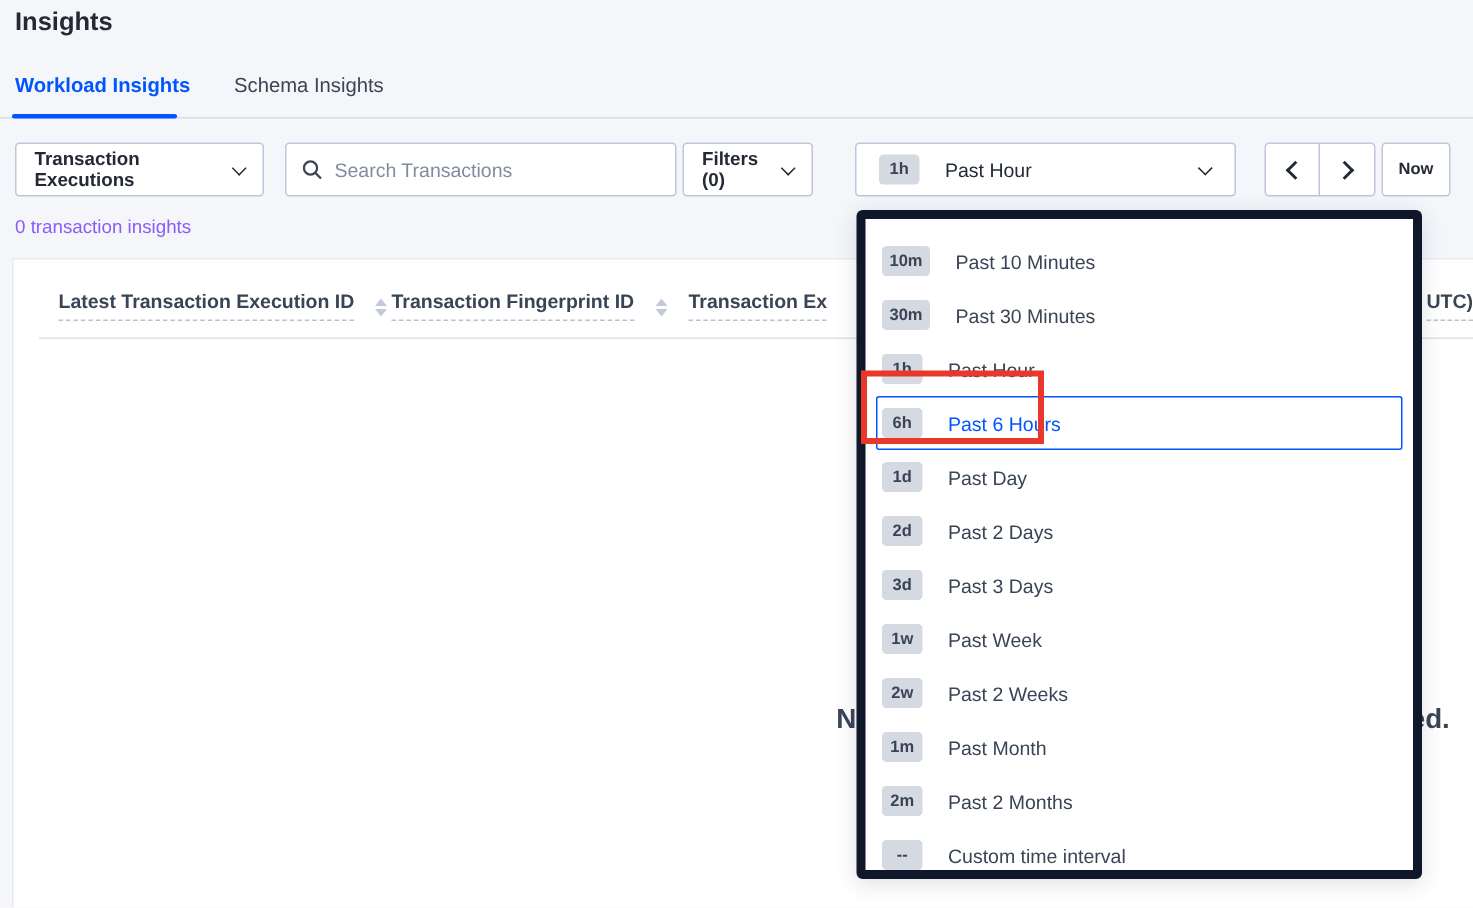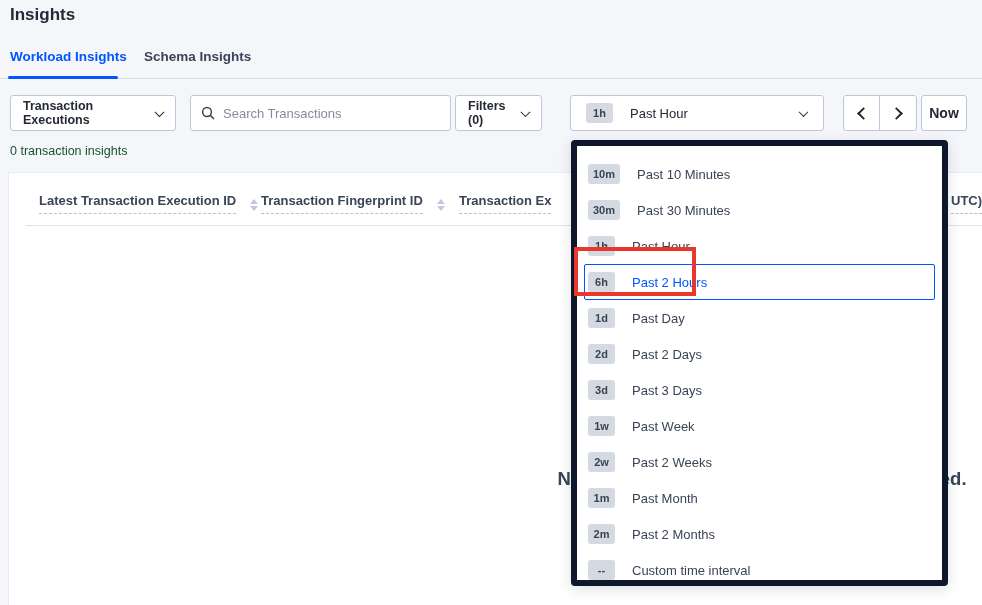--- a/index.html
+++ b/index.html
@@ -5,44 +5,44 @@
   * { margin:0; padding:0; box-sizing:border-box; }
   html,body { width:982px; height:605px; }
   body { font-family:"Liberation Sans", sans-serif; background:#f5f6fa; overflow:hidden; position:relative; color:#242a35; }
   .viewport { position:absolute; inset:0; width:982px; height:437px; }
 
   
   .page-title { position:absolute; left:10px; top:5px; font-size:17px; font-weight:700; color:#242a35; }
   .tabbar { position:absolute; left:0; top:45px; width:982px; height:34px; border-bottom:1px solid #d9dbe8; }
   .tab { position:absolute; top:4px; font-size:13.5px; color:#394455; cursor:pointer; }
   .tab.workload { left:10px; color:#0055ff; font-weight:700; }
-  .tab.schema { left:144px;font-weight:bold; }
+  .tab.schema { left:156px; }
   .tab-underline { position:absolute; left:8px; top:31px; width:110px; height:3px; background:#0055ff; border-radius:2px; }
 
   
   .ctl { position:absolute; top:95px; height:36px; background:#fff; border:1px solid #c0c6d9; border-radius:3px; display:flex; align-items:center; font-size:12.5px; }
   .btn-type { left:10px; width:166px; padding:0 12px; font-weight:700; justify-content:space-between; cursor:pointer; }
   .search-box { left:190px; width:261px; padding:0 10px; }
   .search-box input { border:none; outline:none; font-size:13px; color:#ef4444; width:200px; margin-left:8px; font-family:"Liberation Sans", sans-serif; background:transparent; }
   .search-box input::placeholder { color:#848ba0; }
   .btn-filters { left:455px; width:87px; padding:0 12px; font-weight:700; justify-content:space-between; cursor:pointer; }
   .time-trigger { left:570px; width:254px; padding:0 12px; cursor:pointer; }
   .time-trigger .label { margin-left:17px; font-size:13px; color:#242a35; }
   .time-trigger .chev { position:absolute; right:16px; }
   .arrow-group { left:843px; width:74px; padding:0; overflow:hidden; }
   .arrow-btn { width:37px; height:100%; display:flex; align-items:center; justify-content:center; cursor:pointer; }
   .arrow-btn:first-child { border-right:1px solid #c0c6d9; }
-  .btn-now { left:921px; width:46px; justify-content:center; font-weight:700; font-size:14px; cursor:pointer; }
+  .btn-now { left:921px; width:46px; justify-content:center; font-weight:700; font-size:11px; cursor:pointer; }
 
   .chev { display:inline-block; width:7px; height:7px; border-right:1.7px solid #242a35; border-bottom:1.7px solid #242a35; transform:rotate(45deg) translate(-1px,-1px); }
   .arr { display:inline-block; width:9px; height:9px; border-right:2.4px solid #242a35; border-bottom:2.4px solid #242a35; }
   .arr.left { transform:rotate(135deg); margin-left:4px; }
   .arr.right { transform:rotate(-45deg); margin-right:4px; }
 
-  .summary { position:absolute; left:10px; top:144px; font-size:12.5px; color:#14532d; }
+  .summary { position:absolute; left:10px; top:144px; font-size:12.5px; color:#8b5cf6; }
 
   
   .card { position:absolute; left:8px; top:172px; width:982px; height:445px; background:#fff; border:1px solid #e8eaf2; z-index:1; }
   .hline { position:absolute; left:17px; right:0; top:52px; height:1px; background:#dfe2ea; }
   .th { position:absolute; top:20px; font-size:13px; font-weight:700; color:#394455; display:flex; align-items:center; white-space:nowrap; }
   .th .lbl { border-bottom:1px dashed #b9c0d2; padding-bottom:5px; cursor:default; }
   .th1 { left:30px; } .th2 { left:252px; } .th3 { left:450px; } .th4 { left:942px; }
   .sort { display:inline-flex; flex-direction:column; gap:2px; margin-left:14px; margin-top:3px; cursor:pointer; }
   .sort i { display:block; width:0; height:0; border-left:4px solid transparent; border-right:4px solid transparent; }
   .sort .up { border-bottom:5px solid #c3c9da; }
@@ -144,21 +144,21 @@
     <div class="dd-item">
       <span class="badge">30m</span>
       <span class="dd-label">Past 30 Minutes</span>
     </div>
     <div class="dd-item">
       <span class="badge">1h</span>
       <span class="dd-label">Past Hour</span>
     </div>
     <div class="dd-item selected">
       <span class="badge">6h</span>
-      <span class="dd-label">Past 2 Hours</span>
+      <span class="dd-label">Past 6 Hours</span>
     </div>
     <div class="dd-item">
       <span class="badge">1d</span>
       <span class="dd-label">Past Day</span>
     </div>
     <div class="dd-item">
       <span class="badge">2d</span>
       <span class="dd-label">Past 2 Days</span>
     </div>
     <div class="dd-item">

